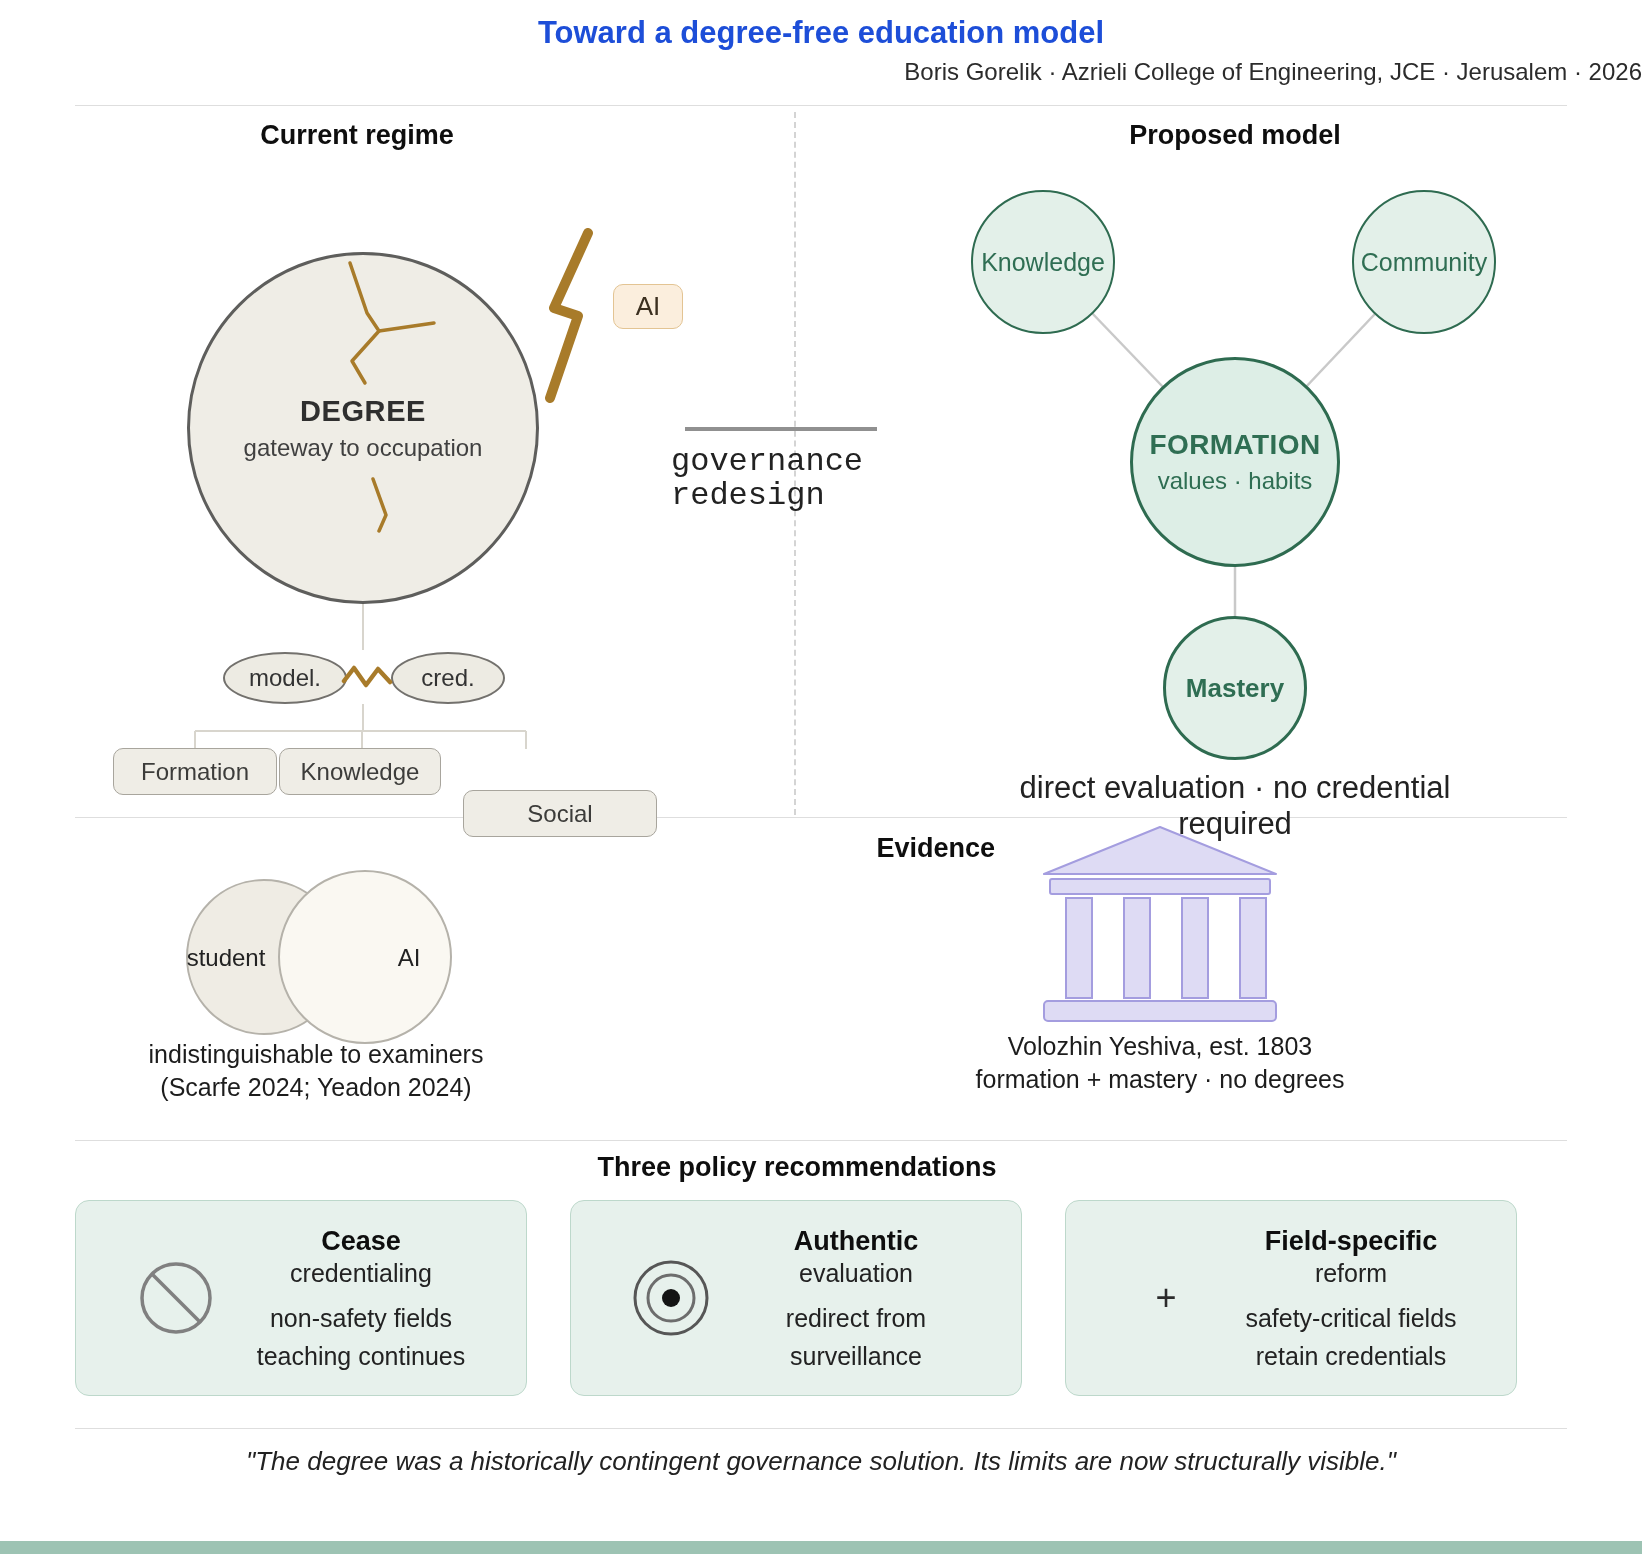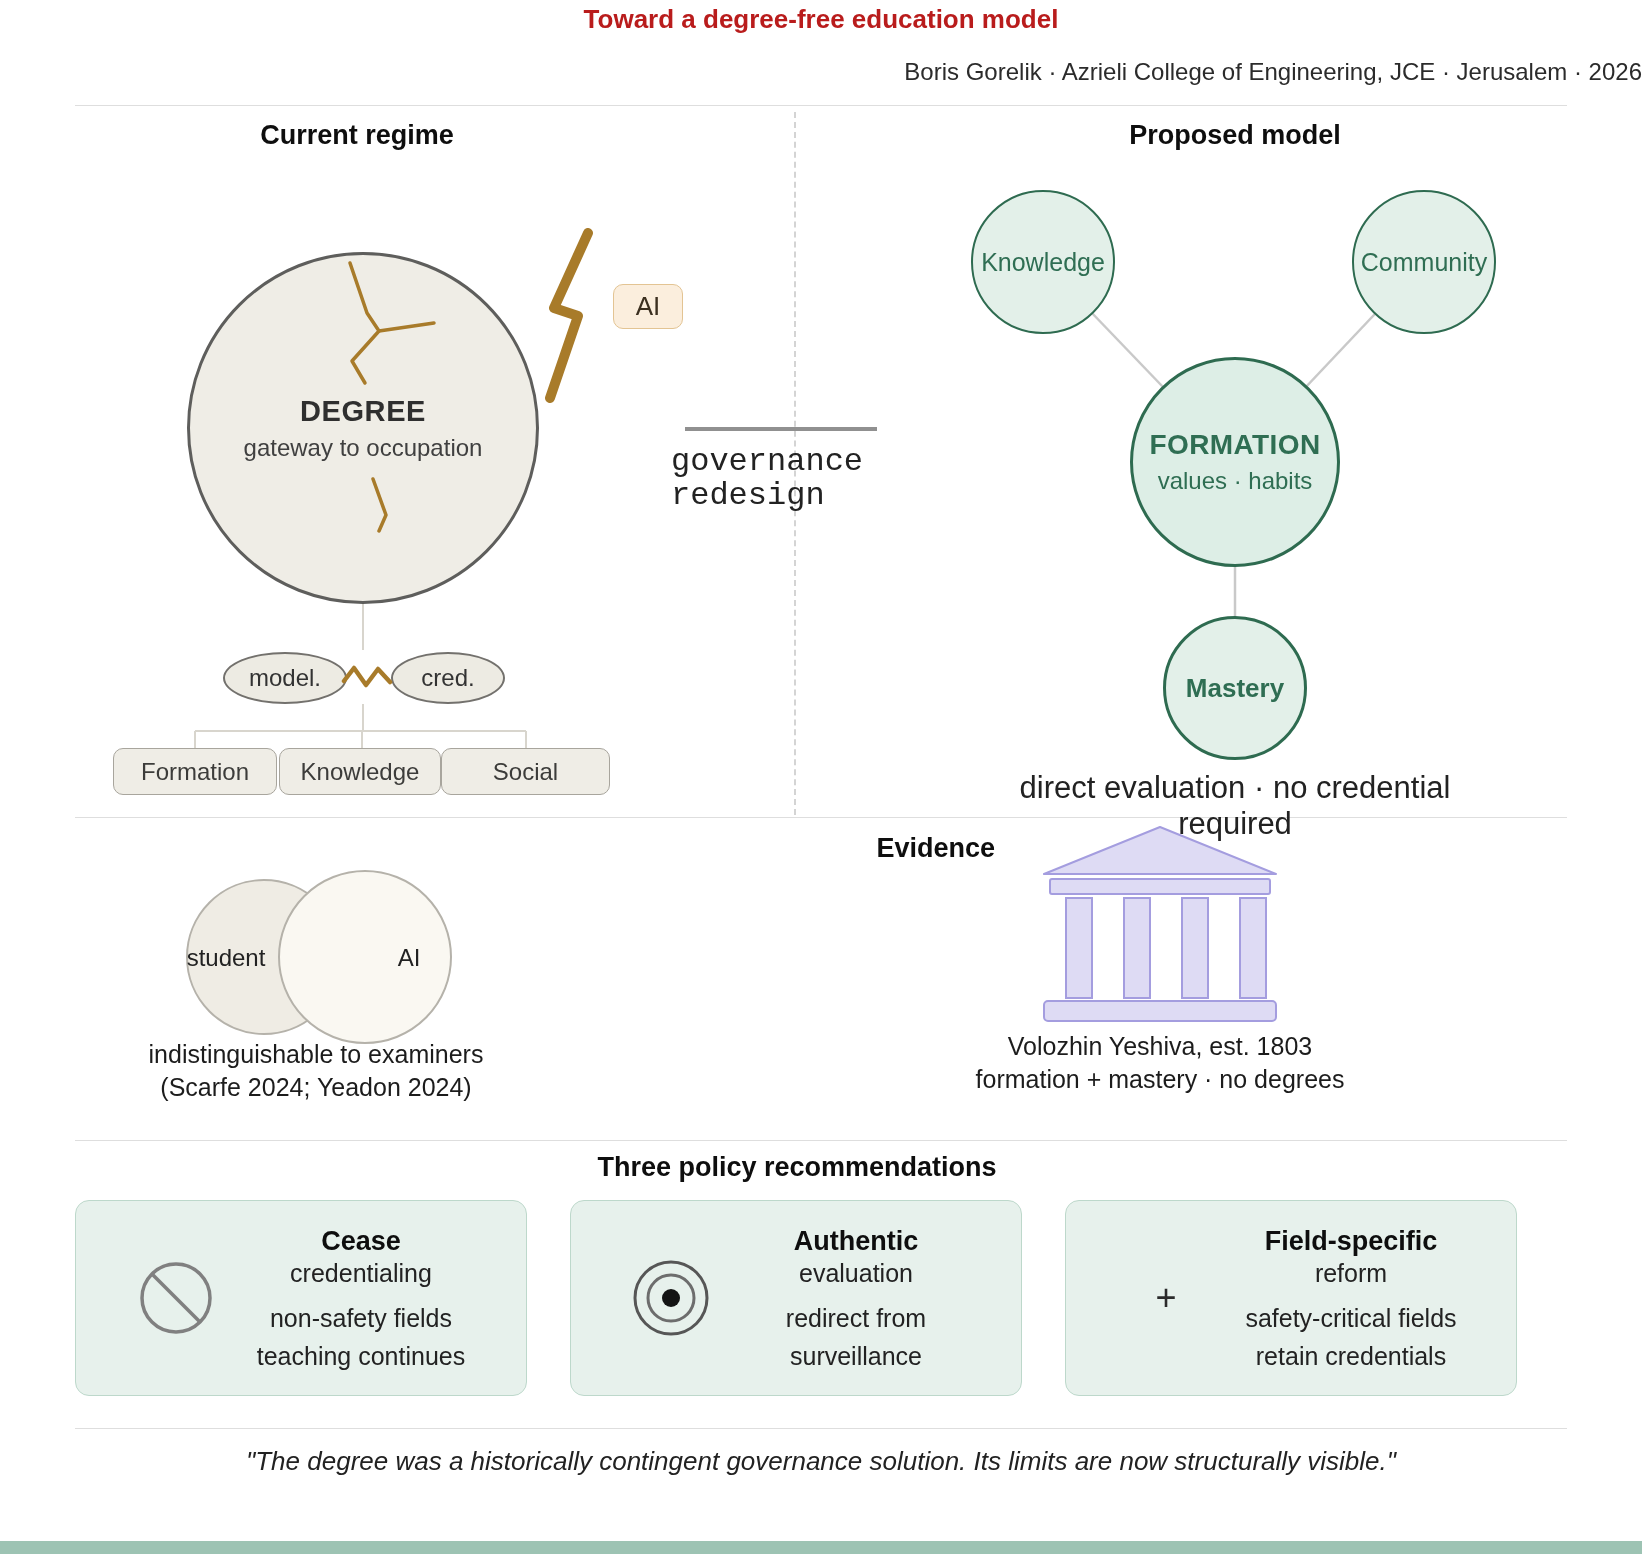--- a/index.html
+++ b/index.html
@@ -4,21 +4,21 @@
 <title>Toward a degree-free education model</title>
 <style>
   * { box-sizing: border-box; margin: 0; padding: 0; }
   body { margin: 0; background: #ffffff; }
   .canvas {
     position: relative; width: 1642px; height: 1554px;
     background: #ffffff; overflow: hidden;
     font-family: "Liberation Sans", sans-serif; color: #1c1c1c;
   }
 
-  .page-title { position:absolute; top:4px; left:0; width:100%; text-align:center; font-size:26px; font-weight:700; color:#b91c1c; }
+  .page-title { position:absolute; top:15px; left:0; width:100%; text-align:center; font-size:31px; font-weight:700; color:#1d4ed8; }
   .page-subtitle { position:absolute; top:58px; left:0; width:100%; text-align:right; font-size:24px; color:#2b2b2b; }
 
   .divider { position:absolute; left:75px; width:1492px; height:0; border-top:1px solid #dedede; }
   .d1 { top:105px; } .d2 { top:817px; } .d3 { top:1140px; } .d4 { top:1428px; }
   .vdash { position:absolute; left:794px; top:112px; height:703px; width:0; border-left:2px dashed #d4d4d4; z-index:0; }
 
   .col-heading { position:absolute; text-align:center; font-size:27px; font-weight:700; color:#0e0e0e; z-index:2; }
   .heading-left { left:147px; top:120px; width:420px; }
   .heading-right { left:1025px; top:120px; width:420px; }
 
@@ -57,21 +57,21 @@
   .zigzag-svg { position:absolute; left:341px; top:660px; width:56px; height:34px; z-index:3; }
 
   .fn-box {
     position:absolute; top:748px; height:47px; border-radius:10px;
     background:#efede6; border:1.5px solid #a8a59d;
     display:flex; align-items:center; justify-content:center;
     font-size:24px; color:#3c3c3a; z-index:2;
   }
   .fn-formation { left:113px; width:164px; }
   .fn-knowledge { left:279px; width:162px; }
-  .fn-social { left:441px; width:169px; }
+  .fn-social { left:463px; width:194px;margin-top:42px; }
 
   
   .gnode {
     position:absolute; border-radius:50%; background:#e3f0e9; color:#2f6e53;
     border:2.5px solid #2e6b50; display:flex; flex-direction:column;
     align-items:center; justify-content:center; z-index:2;
   }
   .node-knowledge { left:971px; top:190px; width:144px; height:144px; font-size:25px; }
   .node-community { left:1352px; top:190px; width:144px; height:144px; font-size:25px; }
   .node-formation { left:1130px; top:357px; width:210px; height:210px; border-width:3.5px; background:#ddeee6; }

